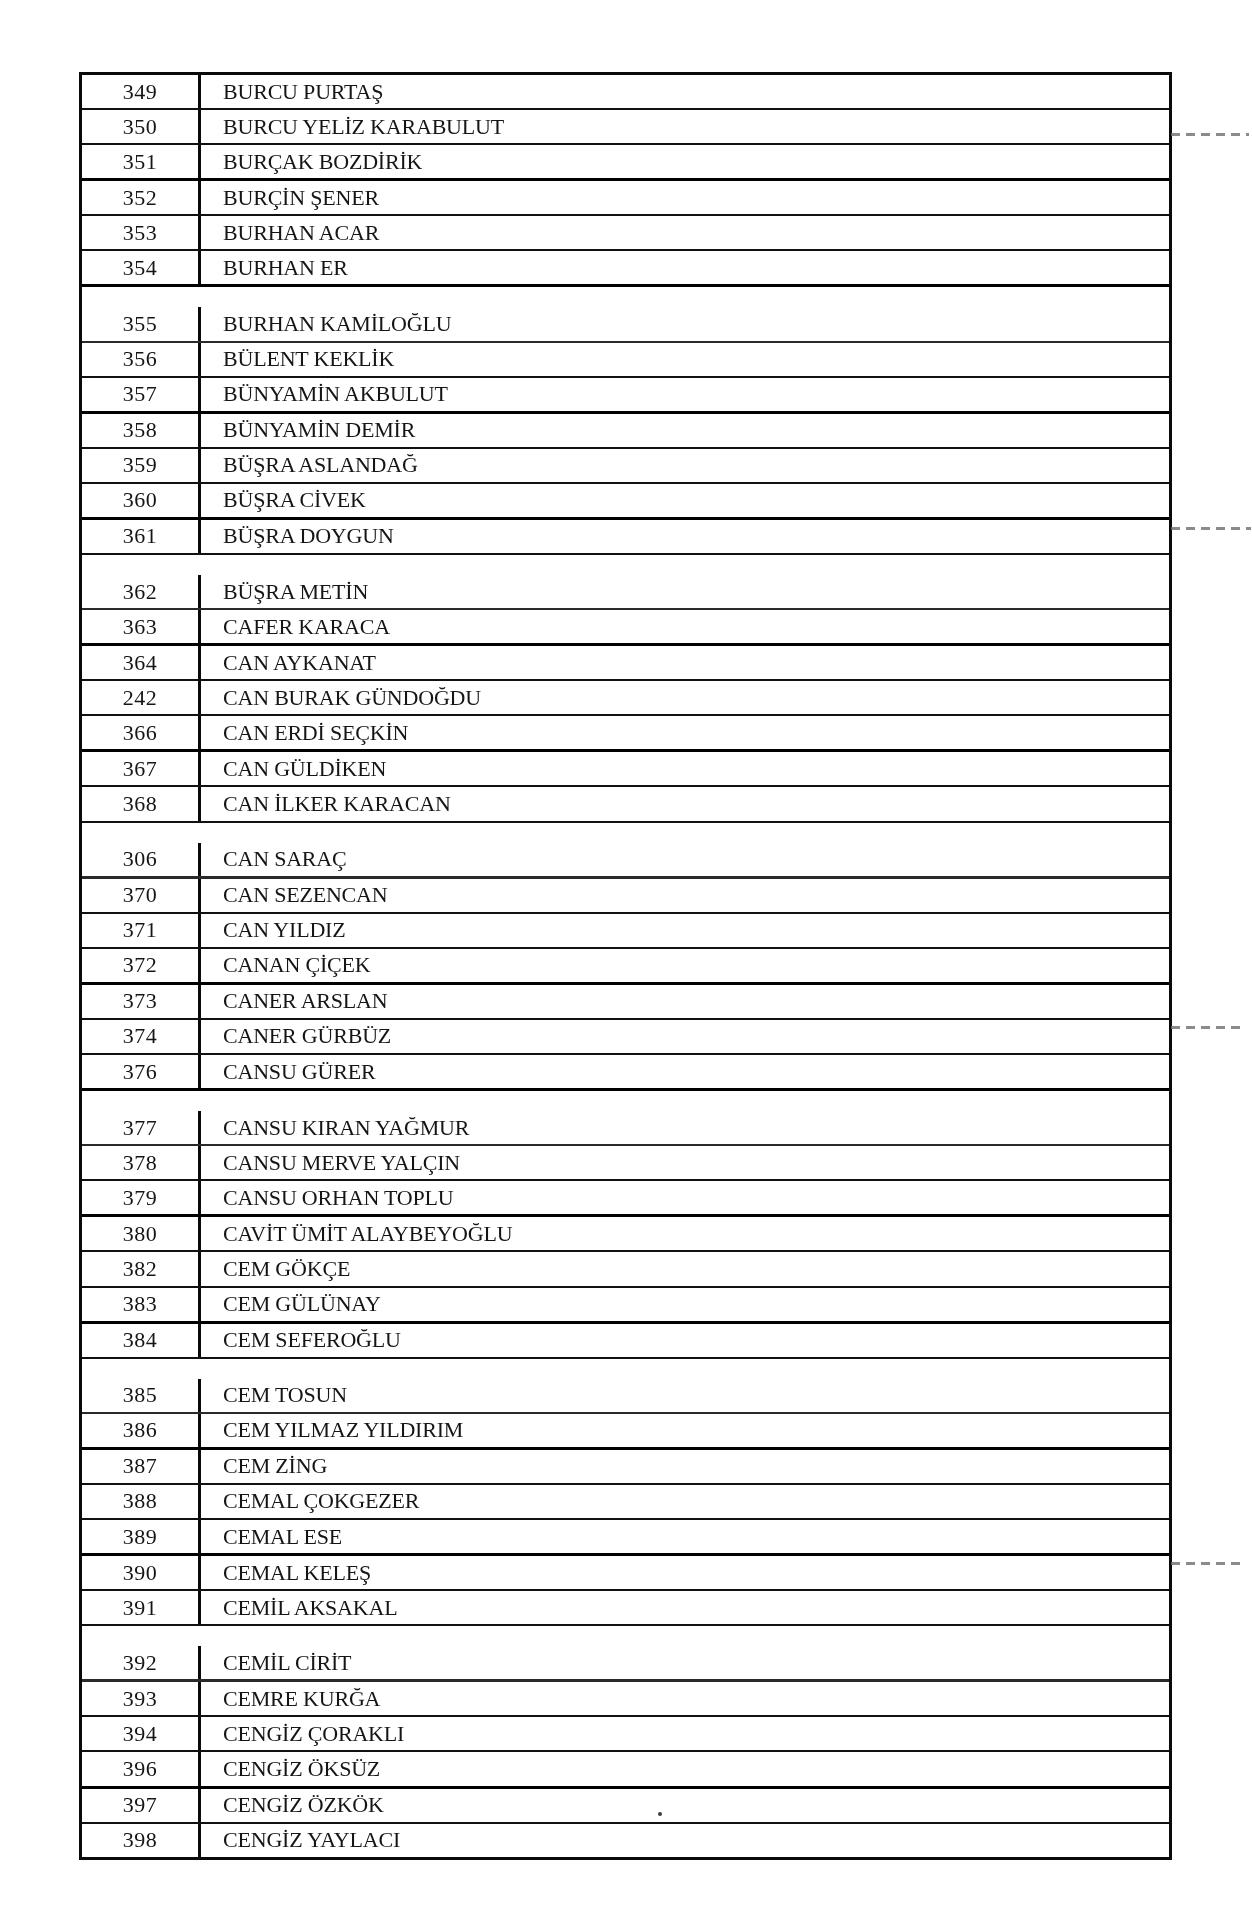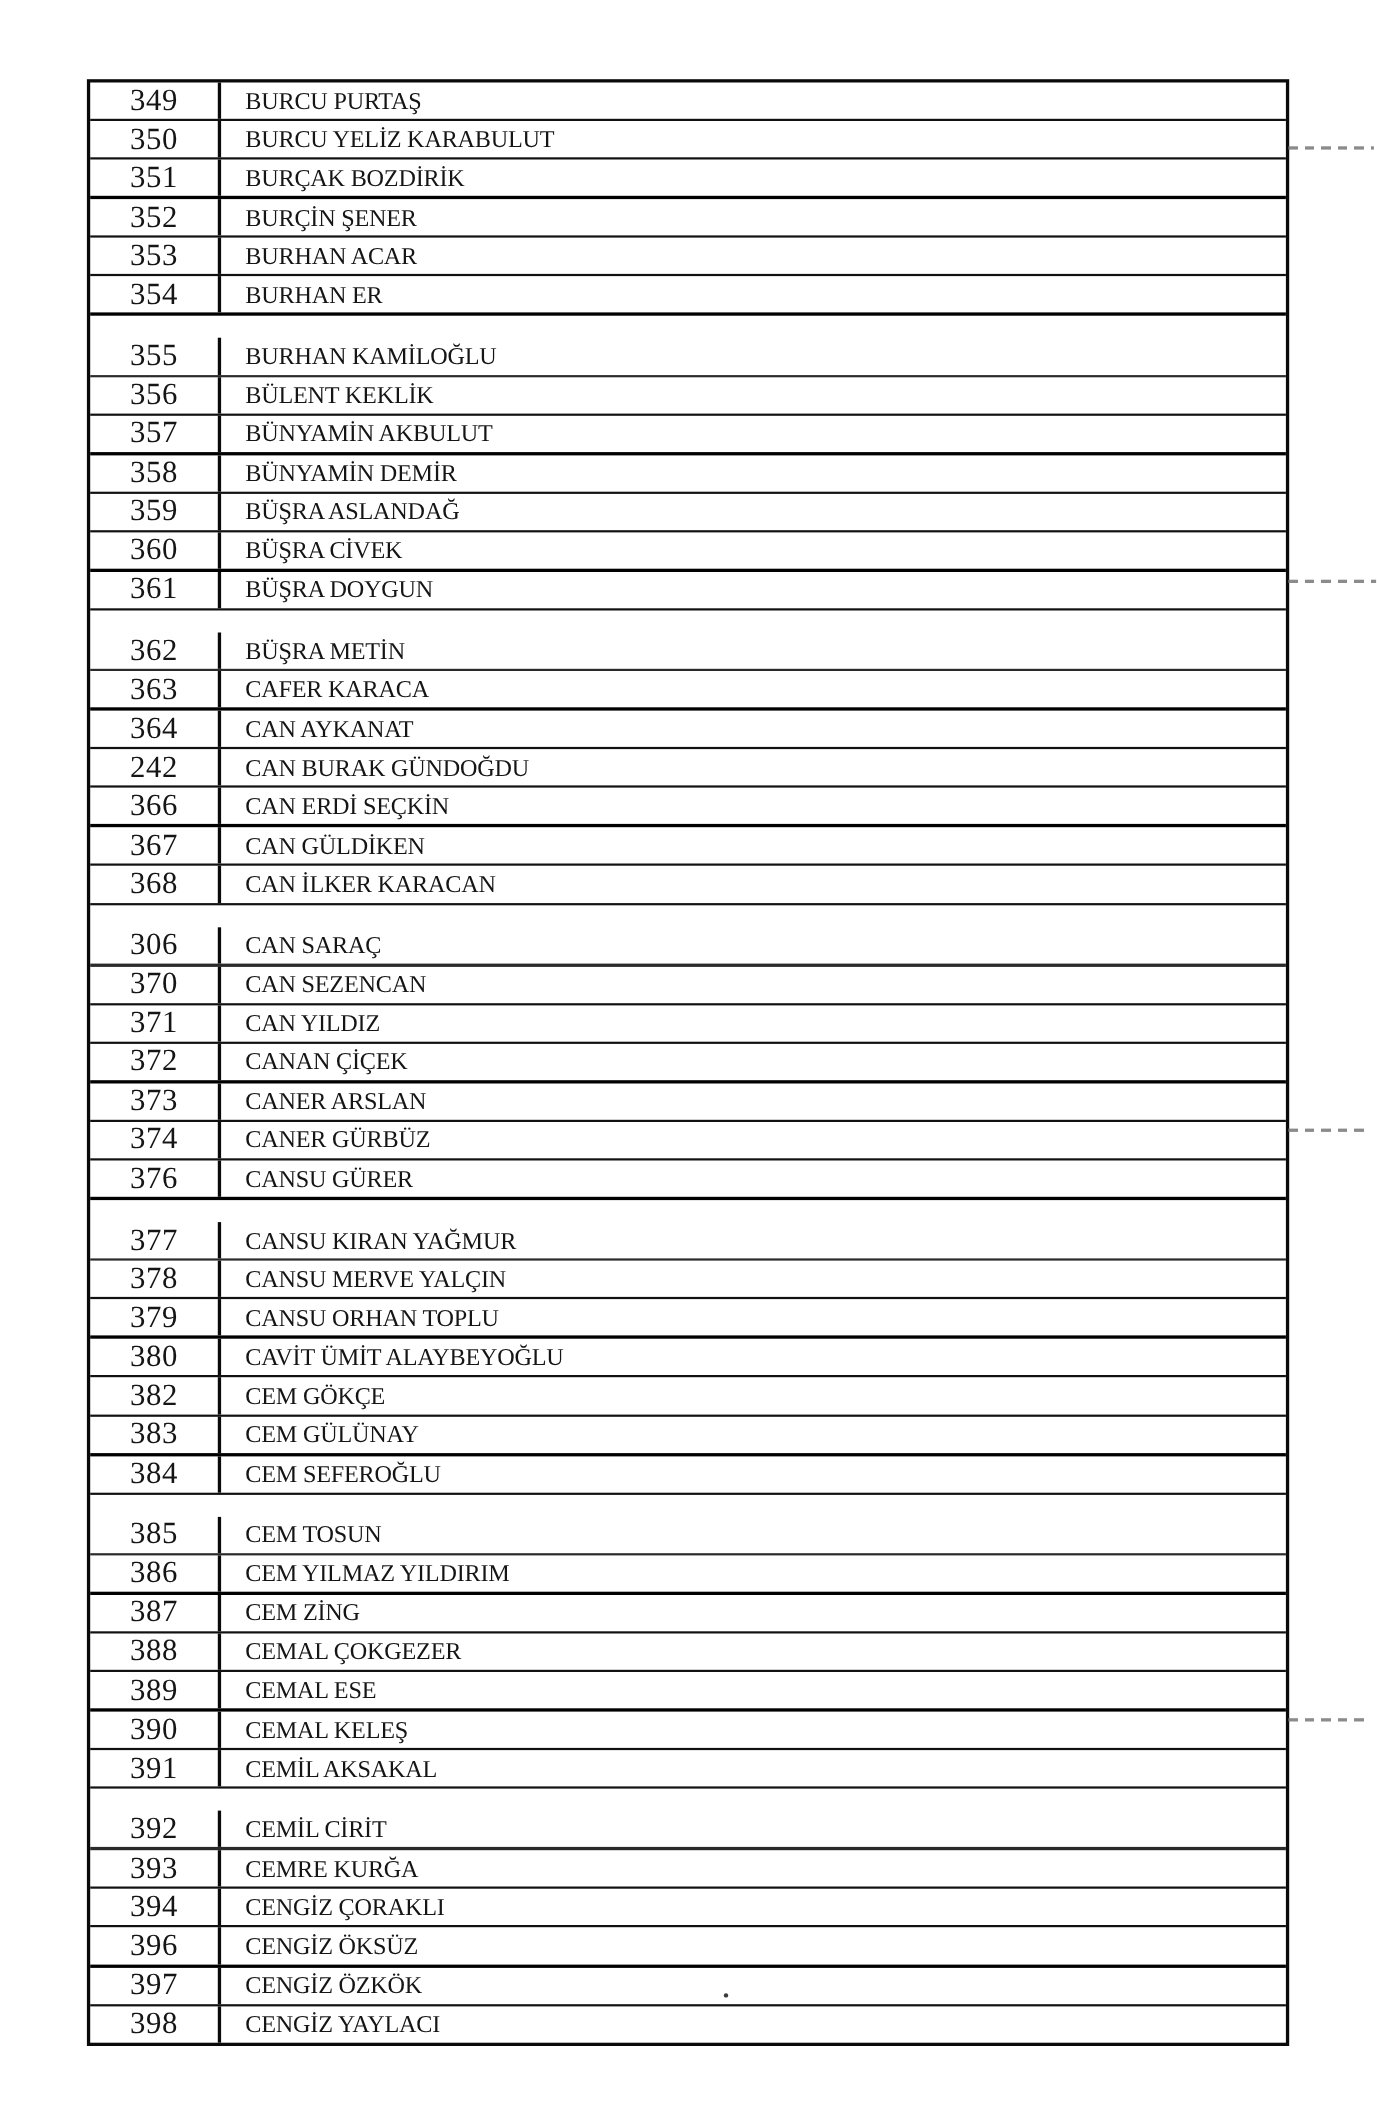--- a/index.html
+++ b/index.html
@@ -35,21 +35,21 @@
   }
   .t-row:last-child { border-bottom: none; border-radius: 11px; }
   
   .t-row:nth-child(3n) { border-bottom-color: #000; border-bottom-width: 3px; }
   .t-row:nth-child(7n) { border-bottom-color: #2a2a2a; margin-top: 20px; }
   .cell-num {
     width: 119px;
     flex: 0 0 119px;
     border-right: 3px solid #0a0a0a;
     text-align: center;
-    font-size: 28px;
+    font-size: 22px;
     letter-spacing: 0.5px;
     align-self: stretch;
     display: flex;
     align-items: center;
     justify-content: center;
   }
   .cell-name {
     flex: 1 1 auto;
     padding-left: 22px;
     font-size: 22px;

